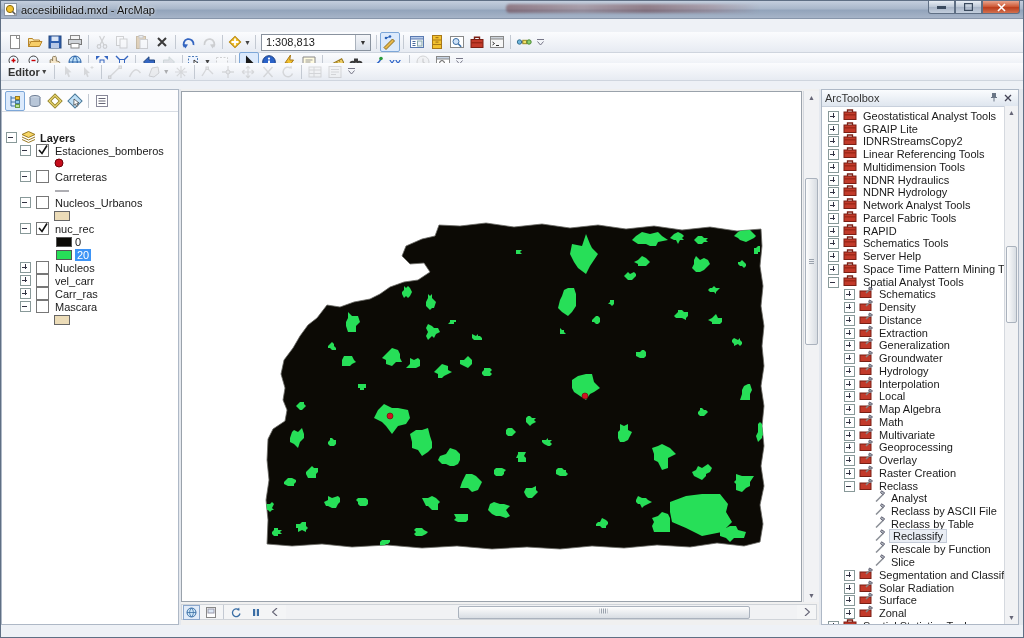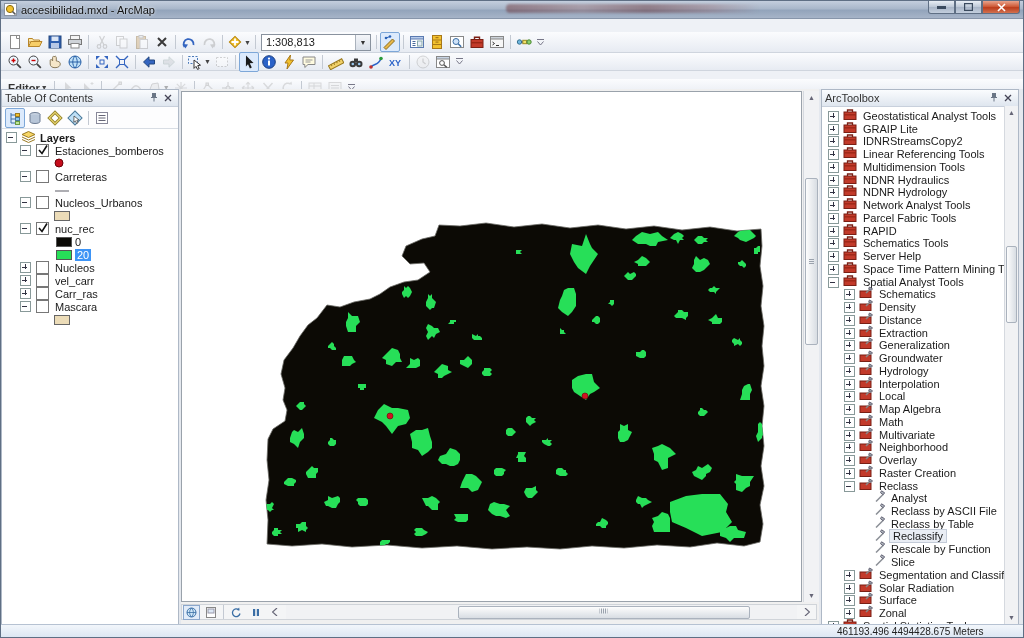--- a/index.html
+++ b/index.html
@@ -20,21 +20,21 @@
     background:linear-gradient(#e9eef5,#bcc7d6 50%,#a8b5c7 51%,#c3cedd);box-sizing:border-box;}
   .wbtn:first-child{border-radius:0 0 0 3px;}
   .wbtn.close{width:38px;background:linear-gradient(#e8a38c,#cf5c3a 45%,#bb3c1c 55%,#d27250);border-radius:0 0 3px 0;}
   .wbtn svg{display:block;}
   
   #menubar{position:absolute;left:0;top:17px;width:100%;height:14px;background:#f0f3f7;border-bottom:1px solid #d5dae2;display:flex;align-items:center;}
   #menubar span{padding:0 9px;line-height:14px;cursor:default;}
   
   .tbrow{position:absolute;left:0;width:100%;background:linear-gradient(#fbfcfe,#e7ebf2);border-bottom:1px solid #cfd5de;
     display:flex;align-items:center;padding-left:4px;box-sizing:border-box;}
-  #tb1{top:31px;height:21px;} #tb2{top:52px;height:18px;} #tb3{top:78px;height:18px;}
+  #tb1{top:31px;height:21px;} #tb2{top:52px;height:18px;} #tb3{top:62px;height:18px;}
   .tbtn{height:18px;min-width:18px;display:flex;align-items:center;justify-content:center;border:1px solid transparent;border-radius:2px;margin:0 0px;}
   .tbtn.active{border-color:#7da7d8;background:#dceafc;}
   .tbtn.grayed{opacity:.4;}
   .tbtn svg{display:block;}
   .tsep{width:1px;height:14px;background:#c3c9d2;margin:0 3px;}
   .dd{font-size:7px;color:#444;margin-left:1px;}
   .ovf{display:flex;flex-direction:column;align-items:center;margin-left:3px;color:#667;}
   .ovf i{display:block;width:7px;height:1px;background:#778;margin-bottom:1px;}
   .ovf svg{display:block;}
   .combo{width:108px;height:15px;border:1px solid #89929e;background:#fff;display:flex;align-items:center;margin:0 2px;}
@@ -491,30 +491,20 @@
       </span>
       <span class="ovf">
         <i></i>
         <svg width="7" height="5" viewBox="0 0 7 5">
           <path d="M0.5 0.5 L3.5 4 L6.5 0.5" fill="none" stroke="#778"></path>
         </svg>
       </span>
     </div>
 
   <div class="panel" id="tocpanel">
-    <div class="phead">
-      <span class="ptitle">Table Of Contents</span>
-      <span class="pbtn"><svg width="8" height="10" viewBox="0 0 8 10">
-            <path d="M2 1 h4 v4 h1 v1 H1 v-1 h1 z" fill="#6a7686"></path>
-            <rect x="3.5" y="6" width="1" height="3.5" fill="#6a7686"></rect>
-          </svg></span>
-      <span class="pbtn"><svg width="8" height="8" viewBox="0 0 8 8">
-            <path d="M1 1 L7 7 M7 1 L1 7" stroke="#445" stroke-width="1.3"></path>
-          </svg></span>
-    </div>
     <div id="toctools">
         <span class="tbtn active">
           <svg width="16" height="16" viewBox="0 0 16 16">
             <path d="M4 3 v10 M4 5 h4 M4 9 h4 M4 13 h4" stroke="#3a6ea5" fill="none"></path>
             <rect x="8.5" y="3.5" width="4" height="3" fill="#f2c12e" stroke="#9a7a20"></rect>
             <rect x="8.5" y="7.5" width="4" height="3" fill="#8ec8f0" stroke="#4a7a9a"></rect>
             <rect x="8.5" y="11.5" width="4" height="3" fill="#bde59a" stroke="#6a9a40"></rect>
           </svg>
         </span>
         <span class="tbtn">
@@ -1232,21 +1222,21 @@
             <i></i>
             <b></b>
           </span>
           <span class="hspace" style="width: 4px;"></span>
           <span><svg width="14" height="12" viewBox="0 0 14 12">
               <rect x="1" y="5" width="11" height="6.5" fill="#c23a2a" stroke="#7a1f14"></rect>
               <path d="M12 2 L7 7" stroke="#888" stroke-width="1.6"></path>
               <path d="M10.5 1 l3 1.8 -1.4 1.6 -2.4-1.8z" fill="#9aa0a8" stroke="#667"></path>
             </svg></span>
           <span class="hspace" style="width: 4px;"></span>
-          <span class="lbl">Neighborhood</span>
+          <span class="lbl">Geoprocessing</span>
         </div>
         <div class="xrow">
           <span class="hspace" style="width: 22px;"></span>
           <span class="pm plus">
             <i></i>
             <b></b>
           </span>
           <span class="hspace" style="width: 4px;"></span>
           <span><svg width="14" height="12" viewBox="0 0 14 12">
               <rect x="1" y="5" width="11" height="6.5" fill="#c23a2a" stroke="#7a1f14"></rect>
@@ -1414,16 +1404,13 @@
           <span class="lbl">Spatial Statistics Tools</span>
         </div>
       </div>
     <div class="sb" style="right:0;top:16px;bottom:0;width:13px;">
       <div class="arr" style="top:0;">▲</div>
       <div class="thumb" style="top:140px;height:75px;"></div>
       <div class="arr" style="bottom:0;">▼</div>
     </div>
   </div>
 
-  <div id="statusbar">
-    <span class="coords">461193.496  4494428.675 Meters</span>
-  </div>
 </div>
 
 </body></html>

